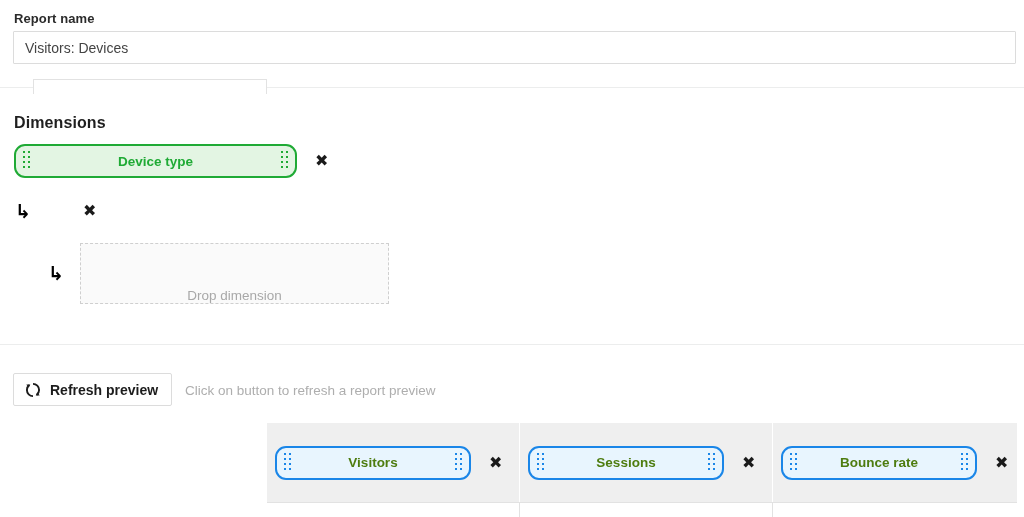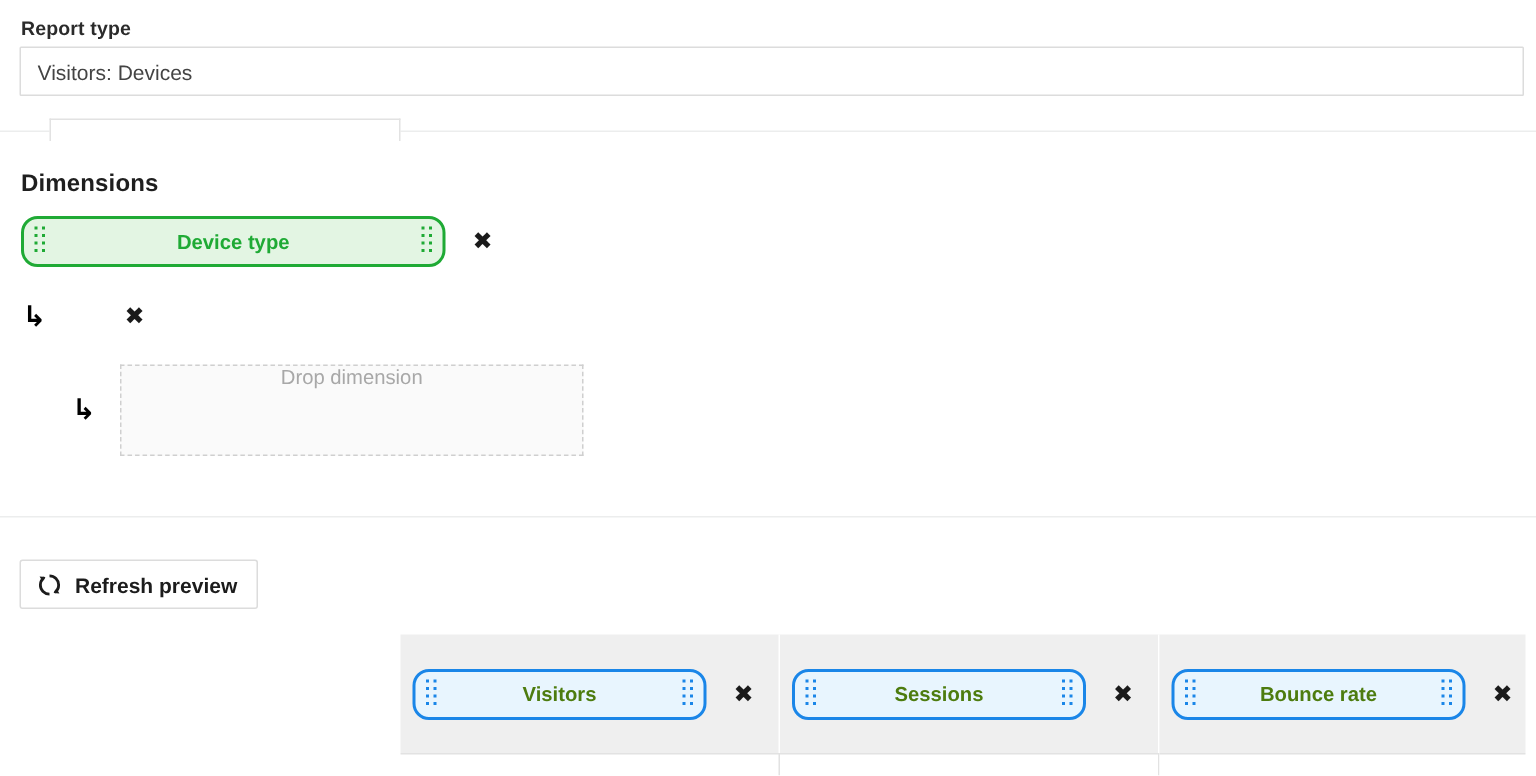--- a/index.html
+++ b/index.html
@@ -151,21 +151,21 @@
     user-select: none;
   }
 
   .dropzone {
     box-sizing: border-box;
     width: 309px;
     height: 61px;
     border: 1px dashed #cfcfcf;
     background: #fafafa;
     display: flex;
-    align-items: flex-start;
+    align-items: flex-end;
     justify-content: center;
     font-size: 13.5px;
     color: #a8a8a8;
   }
 
   
   .preview-section {
     position: absolute;
     left: 0;
     top: 345px;
@@ -258,21 +258,21 @@
     background: #ffffff;
     border-top: 1px solid #e2e2e2;
     border-left: 1px solid #e2e2e2;
     border-right: 1px solid #e2e2e2;
   }
 </style>
 </head>
 <body>
 
 <div class="report-name-section">
-  <div class="field-label">Report type</div>
+  <div class="field-label">Report name</div>
   <input class="report-name-input" type="text" value="Visitors: Devices" style="">
 </div>
 
 <div class="dimensions-section">
   <div class="section-title">Dimensions</div>
 
   <div class="dim-row dim-row-1">
     <div class="chip chip-green" style="width:283px;">
       <span class="grip grip-left grip-green">
         <i style="left:0;top:0"></i>
@@ -319,20 +319,21 @@
     <span class="refresh-icon">
       <svg viewBox="0 0 16 16" width="16" height="16" aria-hidden="true">
         <path d="M8 1.9 A6.1 6.1 0 0 1 14.1 8 A6.1 6.1 0 0 1 11.6 12.9" fill="none" stroke="#1c1c1c" stroke-width="1.9" stroke-linecap="butt"></path>
         <path d="M8 14.1 A6.1 6.1 0 0 1 1.9 8 A6.1 6.1 0 0 1 4.4 3.1" fill="none" stroke="#1c1c1c" stroke-width="1.9" stroke-linecap="butt"></path>
         <polygon points="12.6,10.2 14.6,13.6 10.7,13.4" fill="#1c1c1c"></polygon>
         <polygon points="3.4,5.8 1.4,2.4 5.3,2.6" fill="#1c1c1c"></polygon>
       </svg>
     </span>
     <span>Refresh preview</span>
   </div>
+  <div class="refresh-hint">Click on button to refresh a report preview</div>
 </div>
 
 <div class="preview-table">
 
   <div class="table-header-row">
 
     <div class="th-cell" style="width:253px;">
       <div class="chip chip-blue" style="width:196px;">
         <span class="grip grip-left grip-blue">
           <i style="left:0;top:0"></i>

